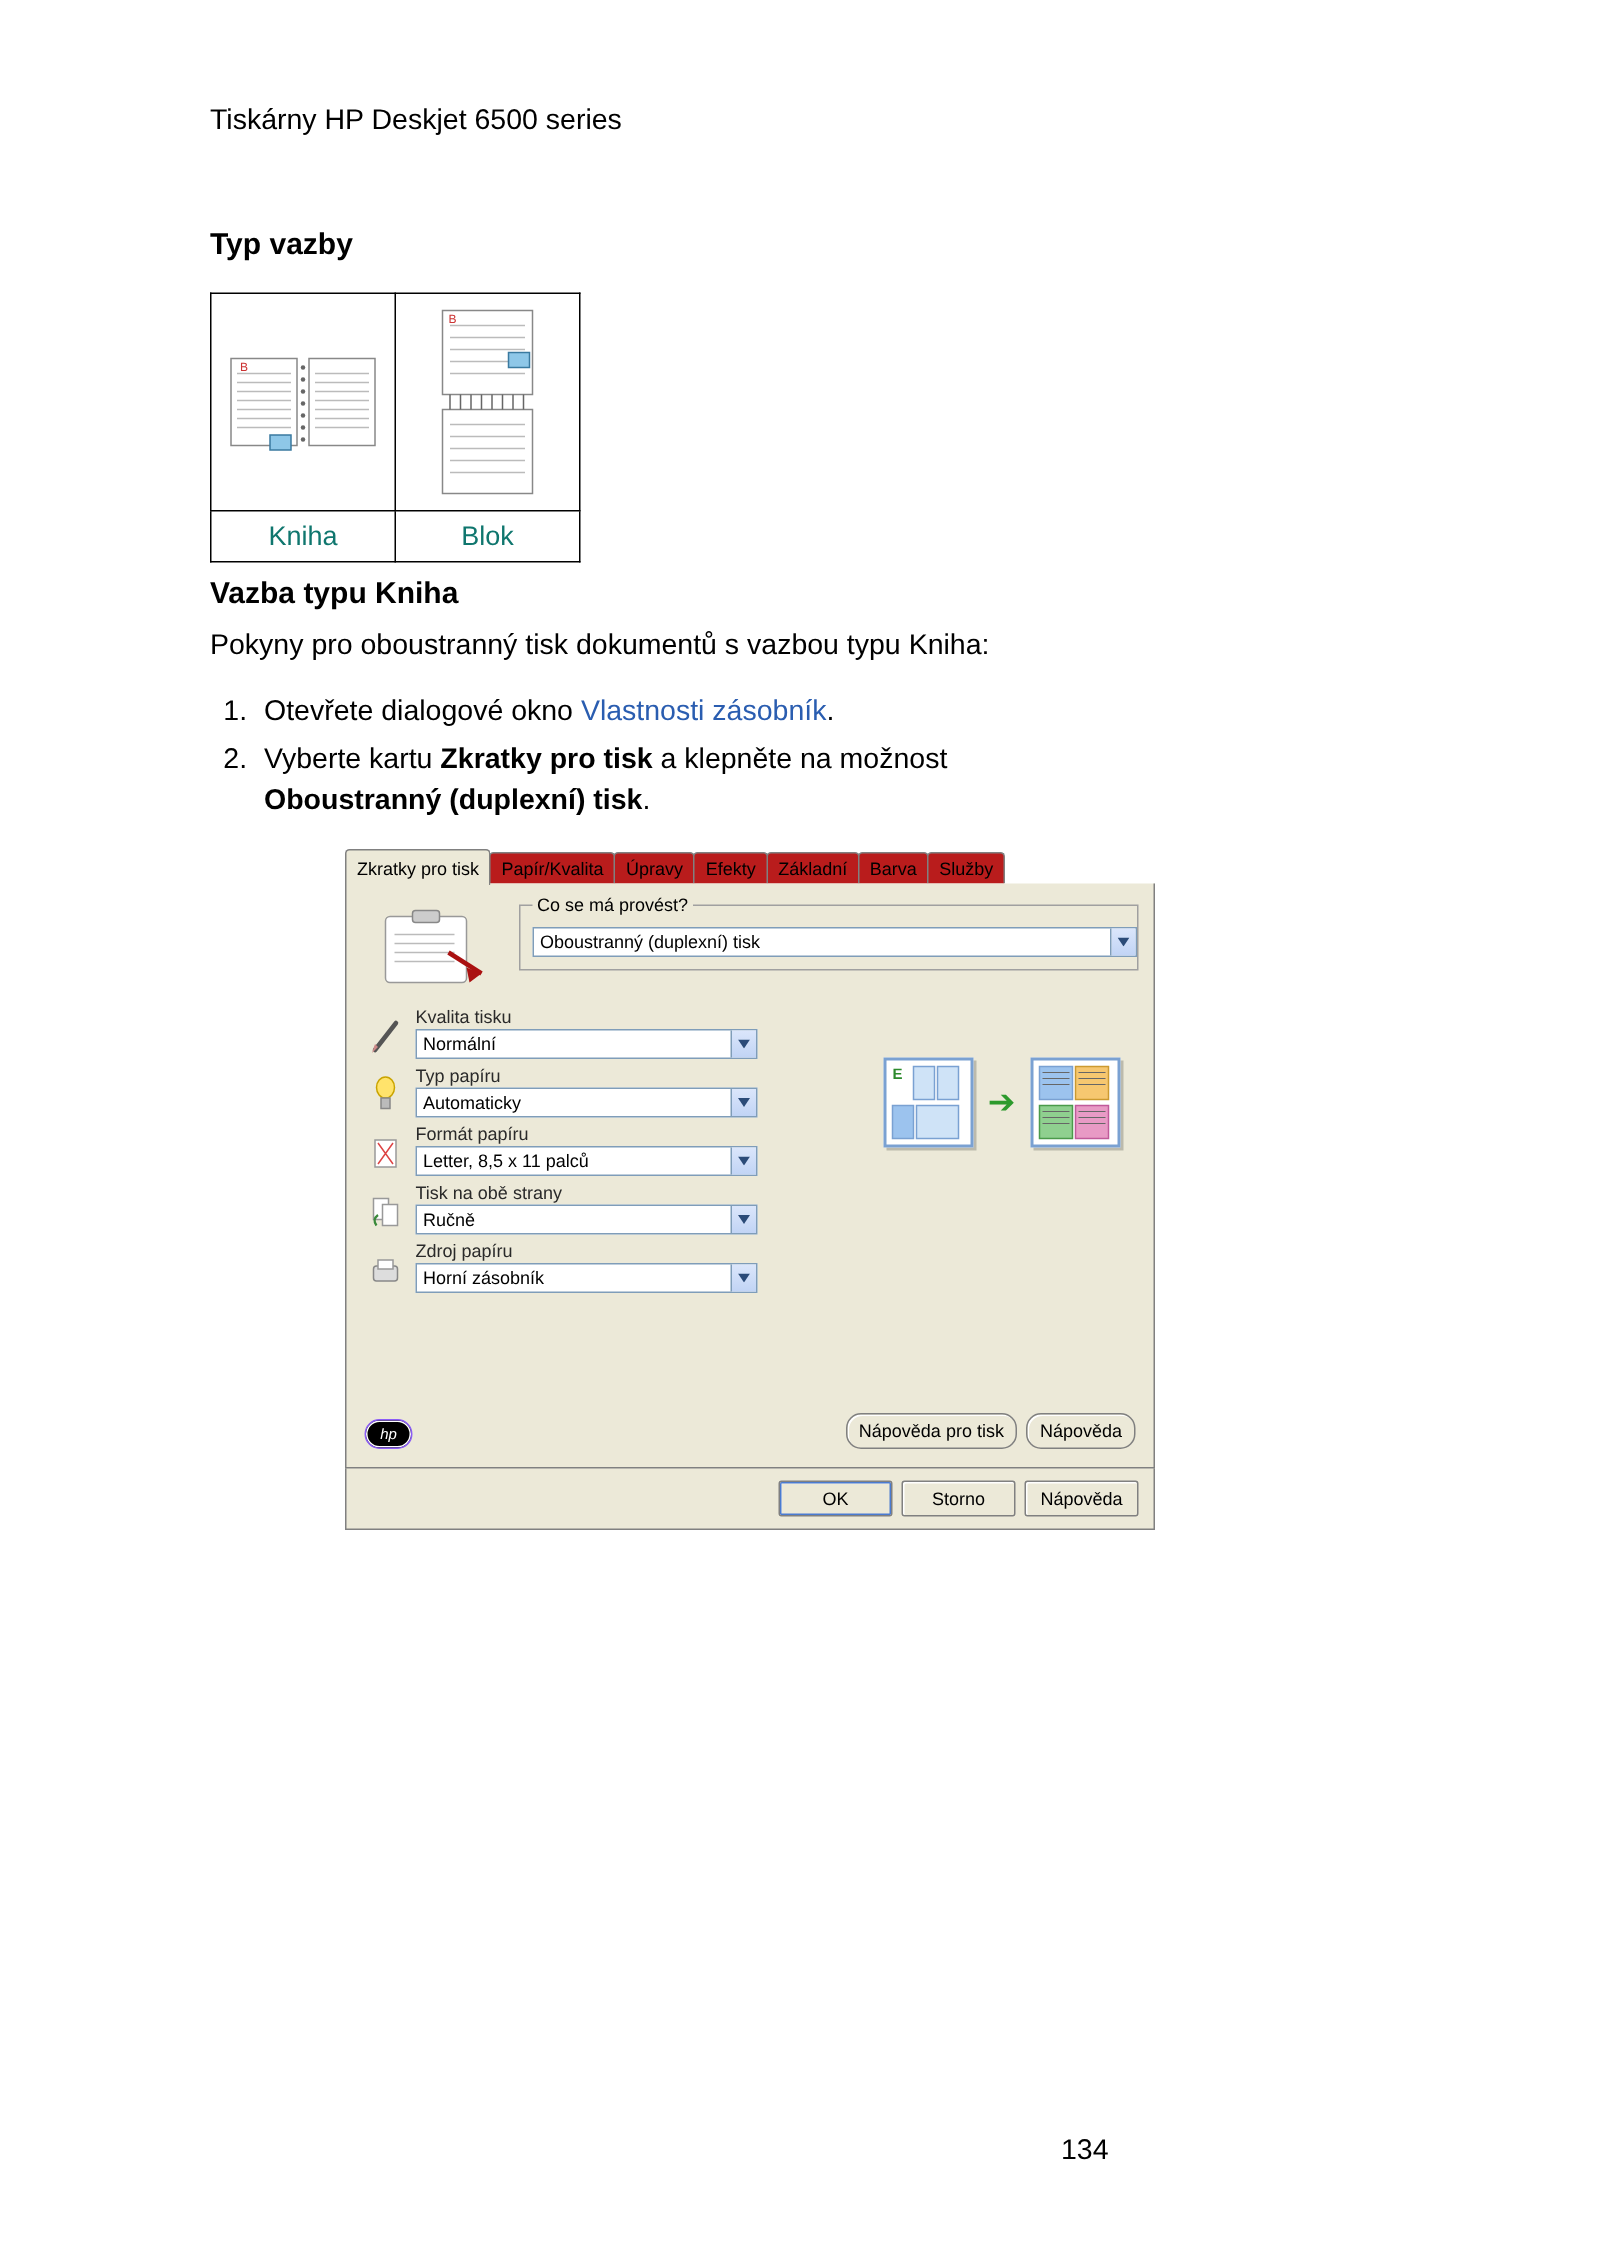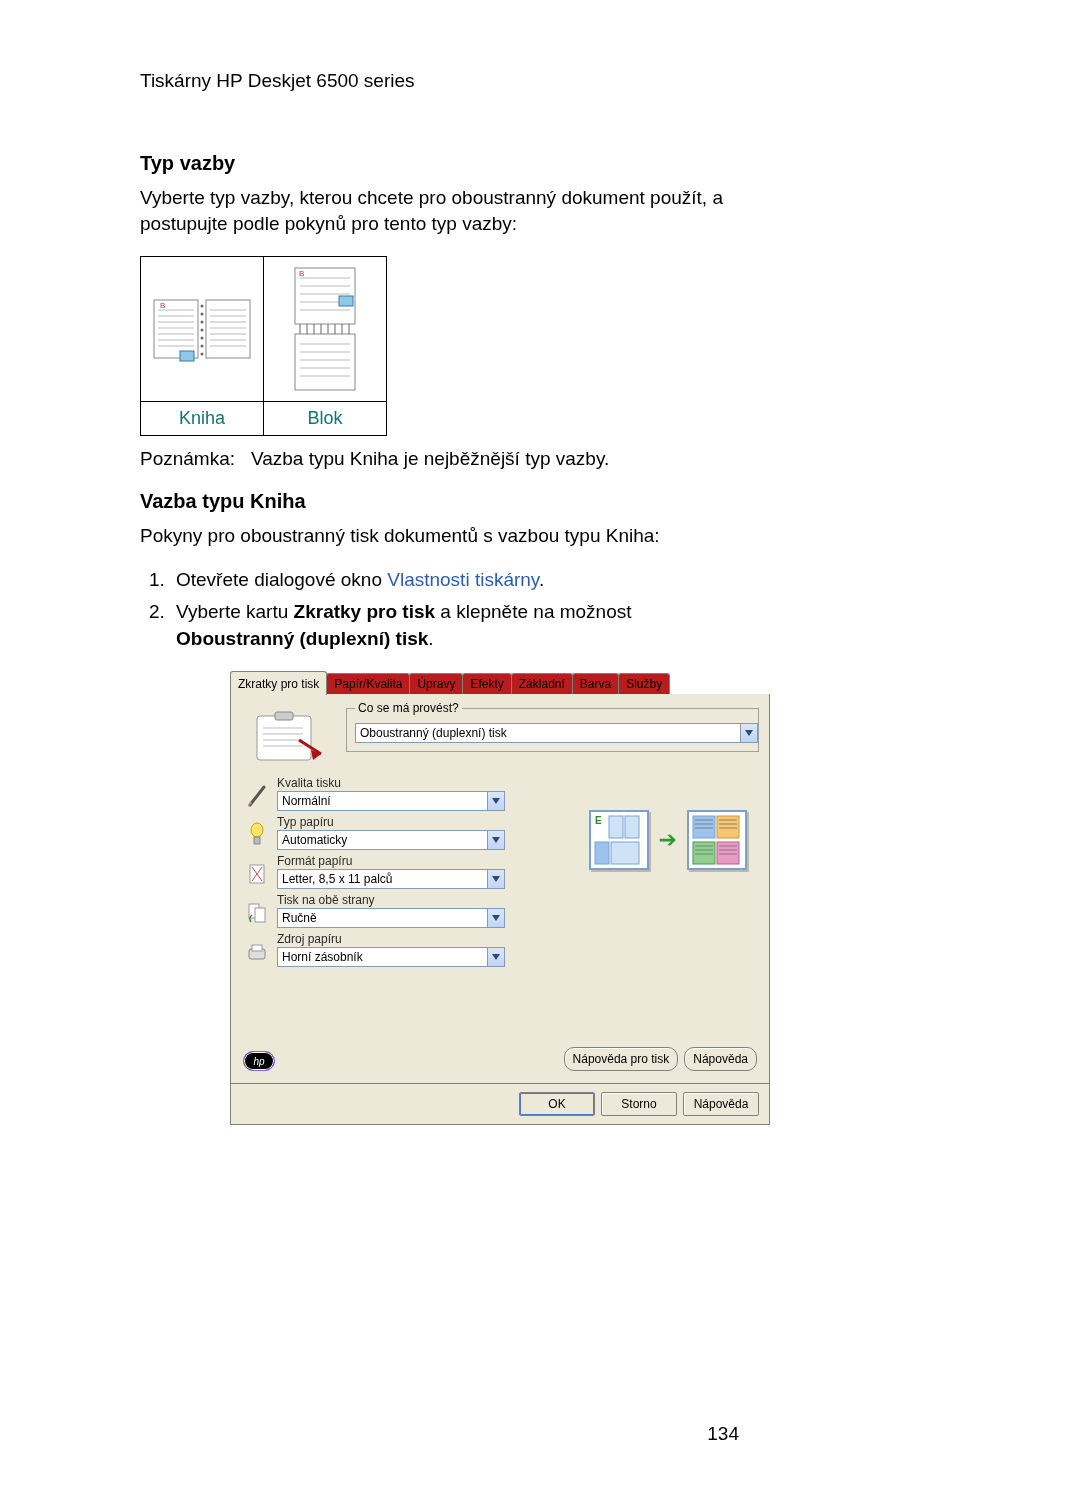--- a/index.html
+++ b/index.html
@@ -266,21 +266,20 @@
   
 </style>
 </head>
 <body>
 
 <div class="page">
 
   <div class="header-title">Tiskárny HP Deskjet 6500 series</div>
 
   <div class="section-heading">Typ vazby</div>
-  <div class="body-text">Vyberte typ vazby, kterou chcete pro oboustranný dokument použít, a postupujte podle pokynů pro tento typ vazby:</div>
 
   <table class="binding-table">
     <tbody>
         <tr>
       <td>
         <div class="binding-cell-img">
           <svg width="100" height="70" viewBox="0 0 100 70">
             <rect x="2" y="6" width="44" height="58" fill="#fff" stroke="#888"></rect>
             <rect x="54" y="6" width="44" height="58" fill="#fff" stroke="#888"></rect>
             <g stroke="#bbb" stroke-width="1">
@@ -350,32 +349,27 @@
       <td>
             <div class="binding-cell-label">Kniha</div>
           </td>
       <td>
             <div class="binding-cell-label">Blok</div>
           </td>
     </tr>
   </tbody>
     </table>
 
-  <div class="body-text">
-    <span>Poznámka:</span>
-    <span>&nbsp;</span>
-    <span>Vazba typu Kniha je nejběžnější typ vazby.</span>
-  </div>
 
   <div class="section-heading">Vazba typu Kniha</div>
   <div class="body-text">Pokyny pro oboustranný tisk dokumentů s vazbou typu Kniha:</div>
 
   <ol class="steps">
     <li>
-      <span>Otevřete dialogové okno </span><span class="link-like">Vlastnosti tiskárny</span><span>.</span>
+      <span>Otevřete dialogové okno </span><span class="link-like">Vlastnosti zásobník</span><span>.</span>
     </li>
     <li>
       <span>Vyberte kartu </span><span class="bold">Zkratky pro tisk</span><span> a klepněte na možnost </span><span class="bold">Oboustranný (duplexní) tisk</span><span>.</span>
     </li>
   </ol>
 
   <div class="dialog-outer">
     <div class="tabs">
       <div class="tab active">Zkratky pro tisk</div>
       <div class="tab">Papír/Kvalita</div>

